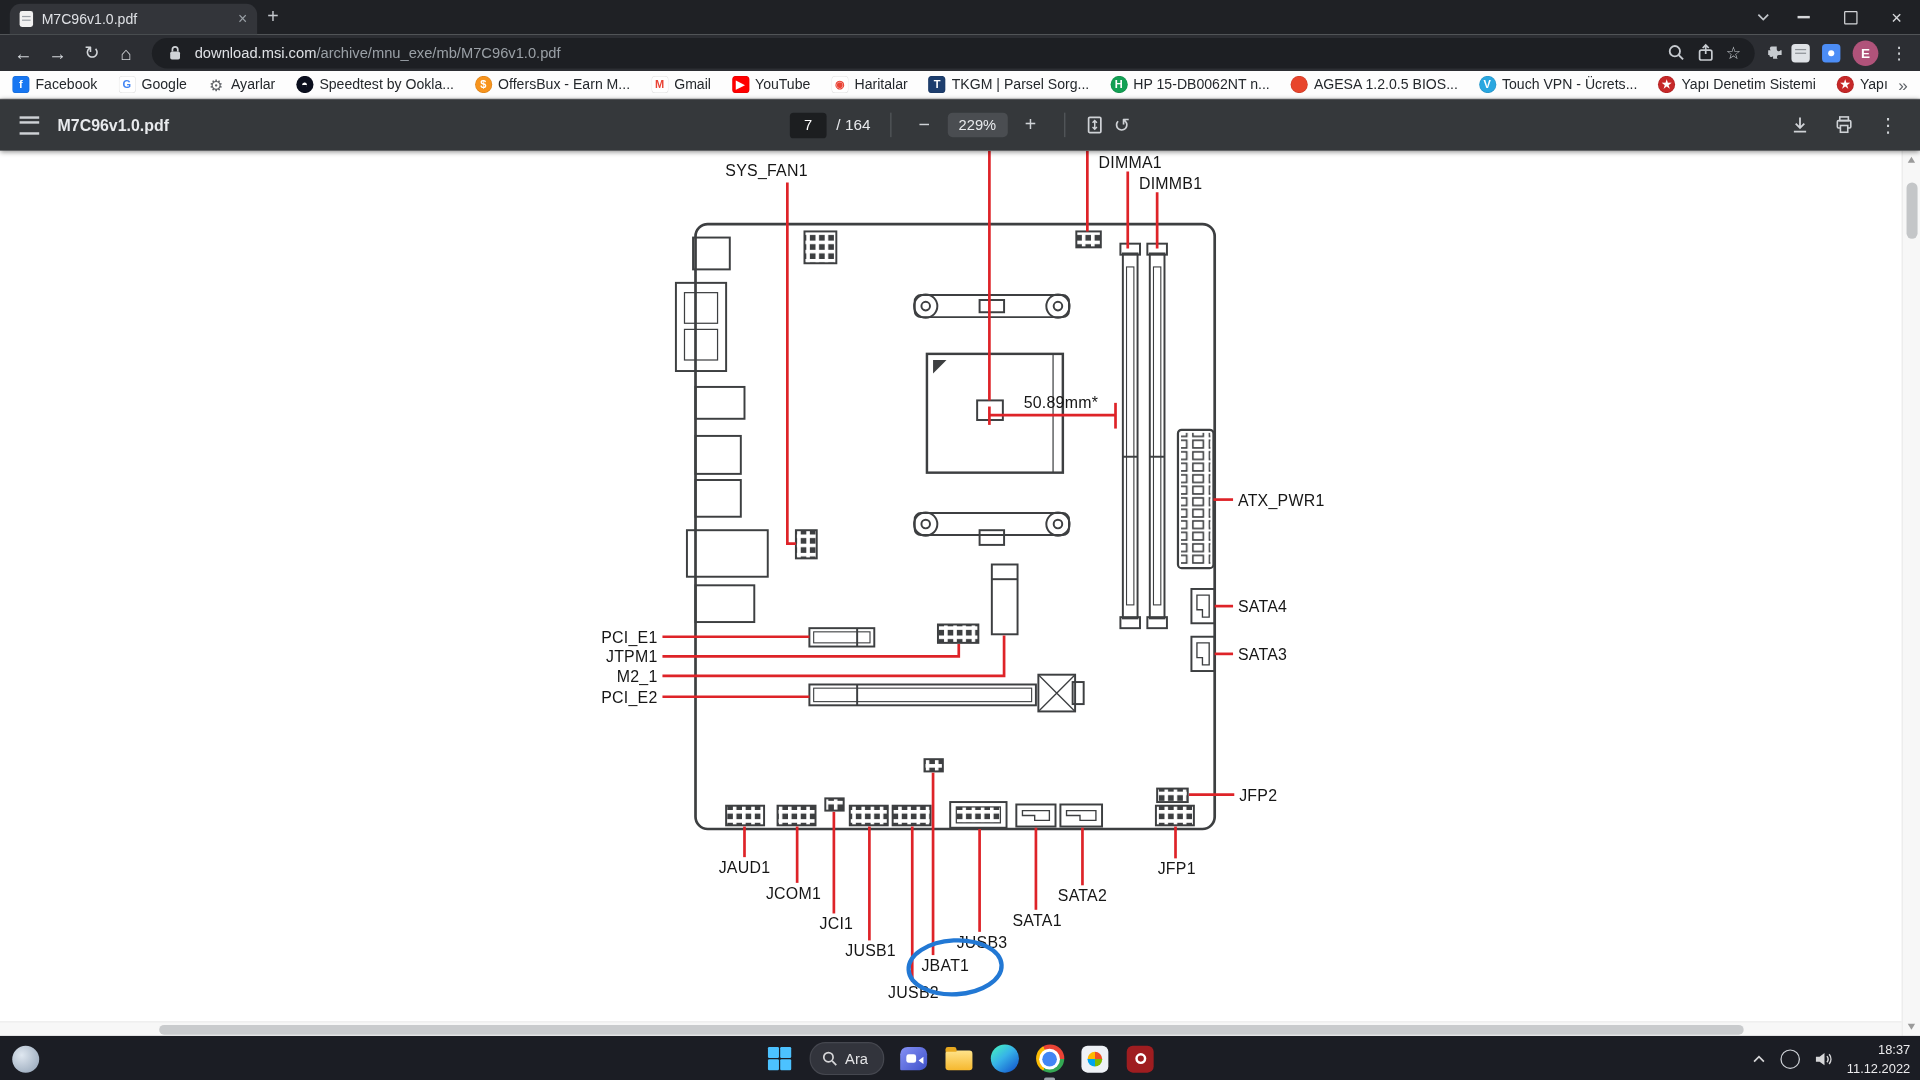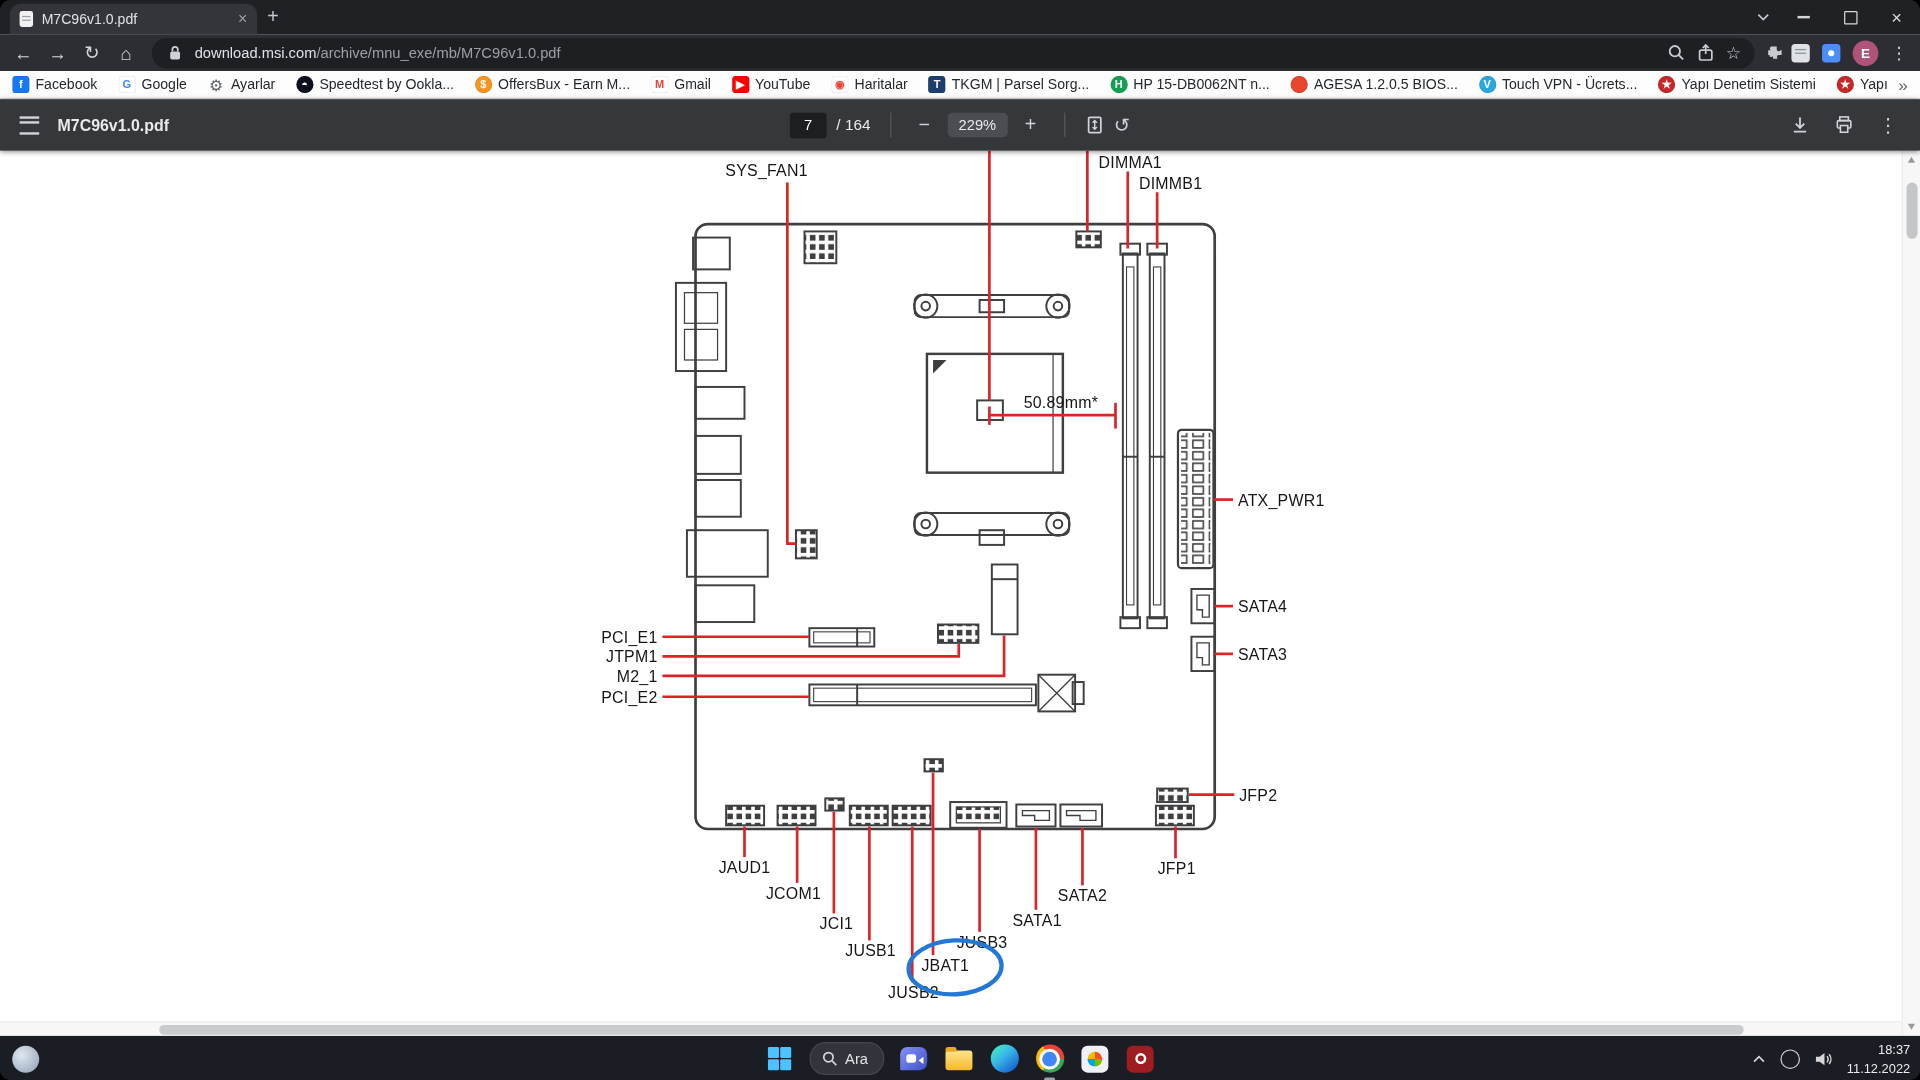--- a/index.html
+++ b/index.html
@@ -1,16 +1,16 @@
 <!DOCTYPE html>
 <html><head>
 <meta charset="utf-8">
 <style>
   html,body{margin:0;padding:0;background:#000;font-family:"Liberation Sans",sans-serif;}
-  .viewport{width:1920px;height:1080px;overflow:hidden;background:#000;border-radius:10px;}
+  .viewport{width:1920px;height:1080px;overflow:hidden;background:#000;}
   .scale{width:1568px;height:882px;transform:scale(1.22449);transform-origin:0 0;background:#fff;}
 
   
   .tabstrip{height:28px;background:#1f2125;display:flex;align-items:flex-end;padding-left:8px;position:relative;}
   .tab{width:186px;height:25px;background:#33353a;border-radius:9px 9px 0 0;display:flex;align-items:center;gap:7px;padding:0 8px;color:#dfe1e5;font-size:11.5px;}
   .tab-favicon{width:11px;height:13px;background:#f1f1f1;border-radius:2px;position:relative;flex:none;}
   .tab-favicon::after{content:"";position:absolute;left:2px;top:3.5px;width:7px;height:1.5px;background:#9aa0a6;box-shadow:0 3px 0 #9aa0a6;}
   .tab-title{flex:1;overflow:hidden;white-space:nowrap;}
   .tab-close{color:#9aa0a6;font-size:13px;flex:none;}
   .newtab{width:26px;height:26px;color:#c3c7cc;font-size:16px;display:flex;align-items:center;justify-content:center;margin-bottom:1px;}

